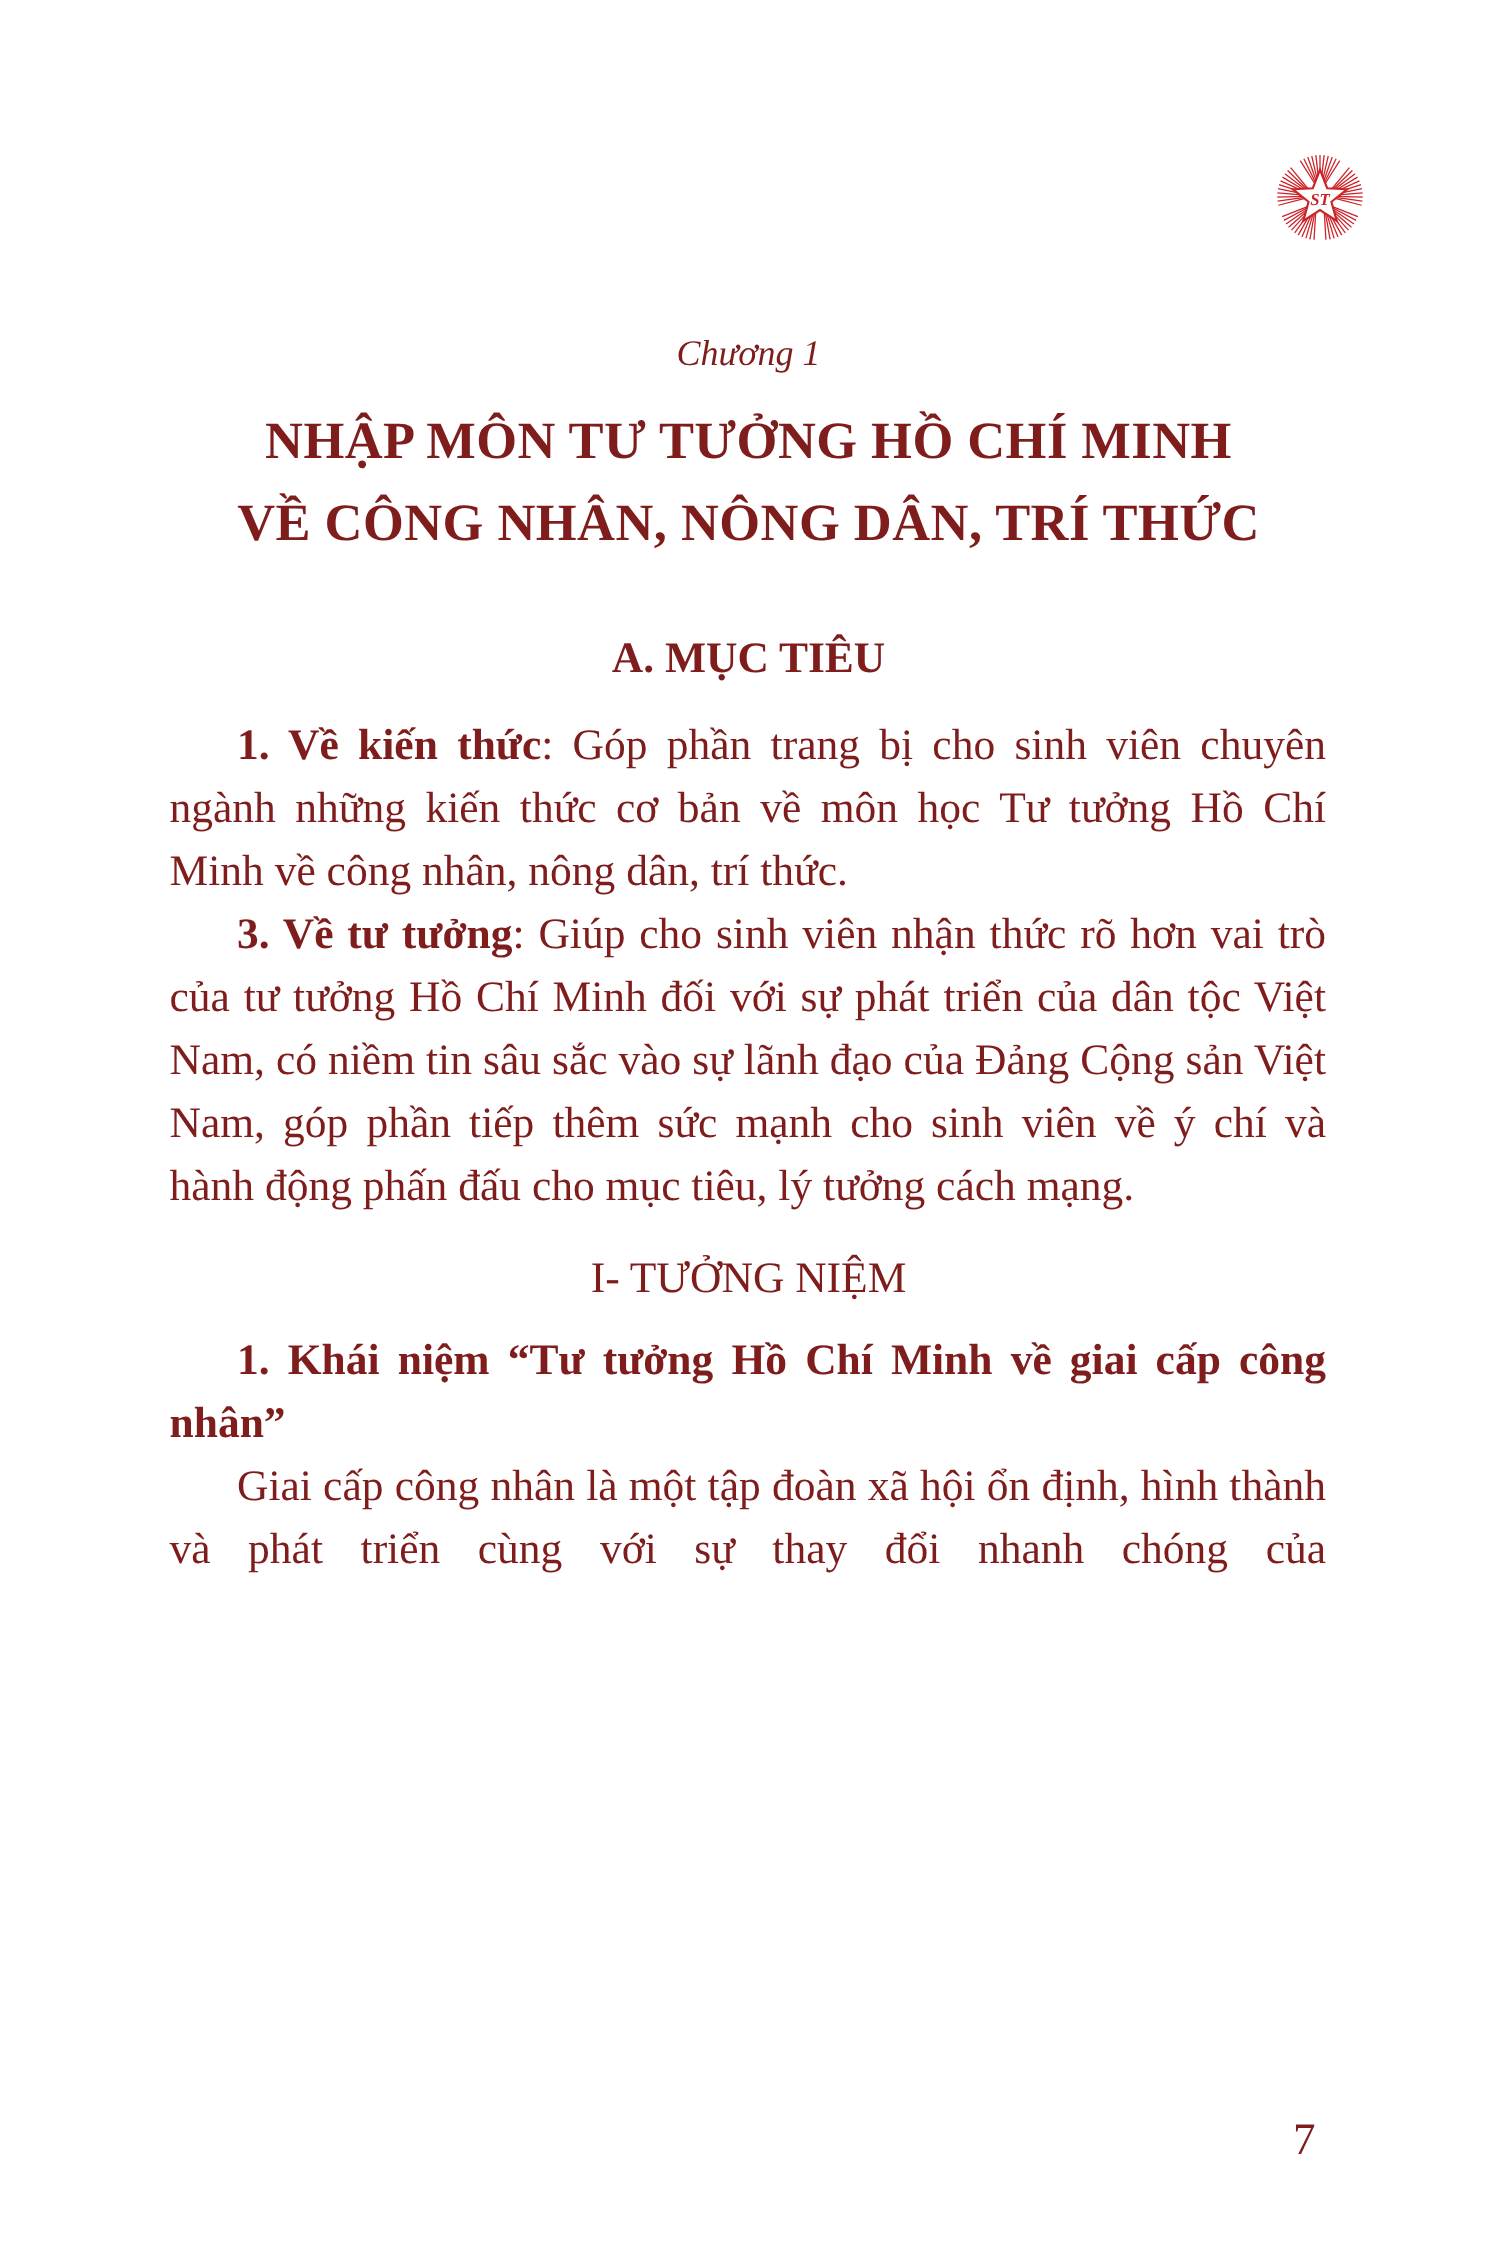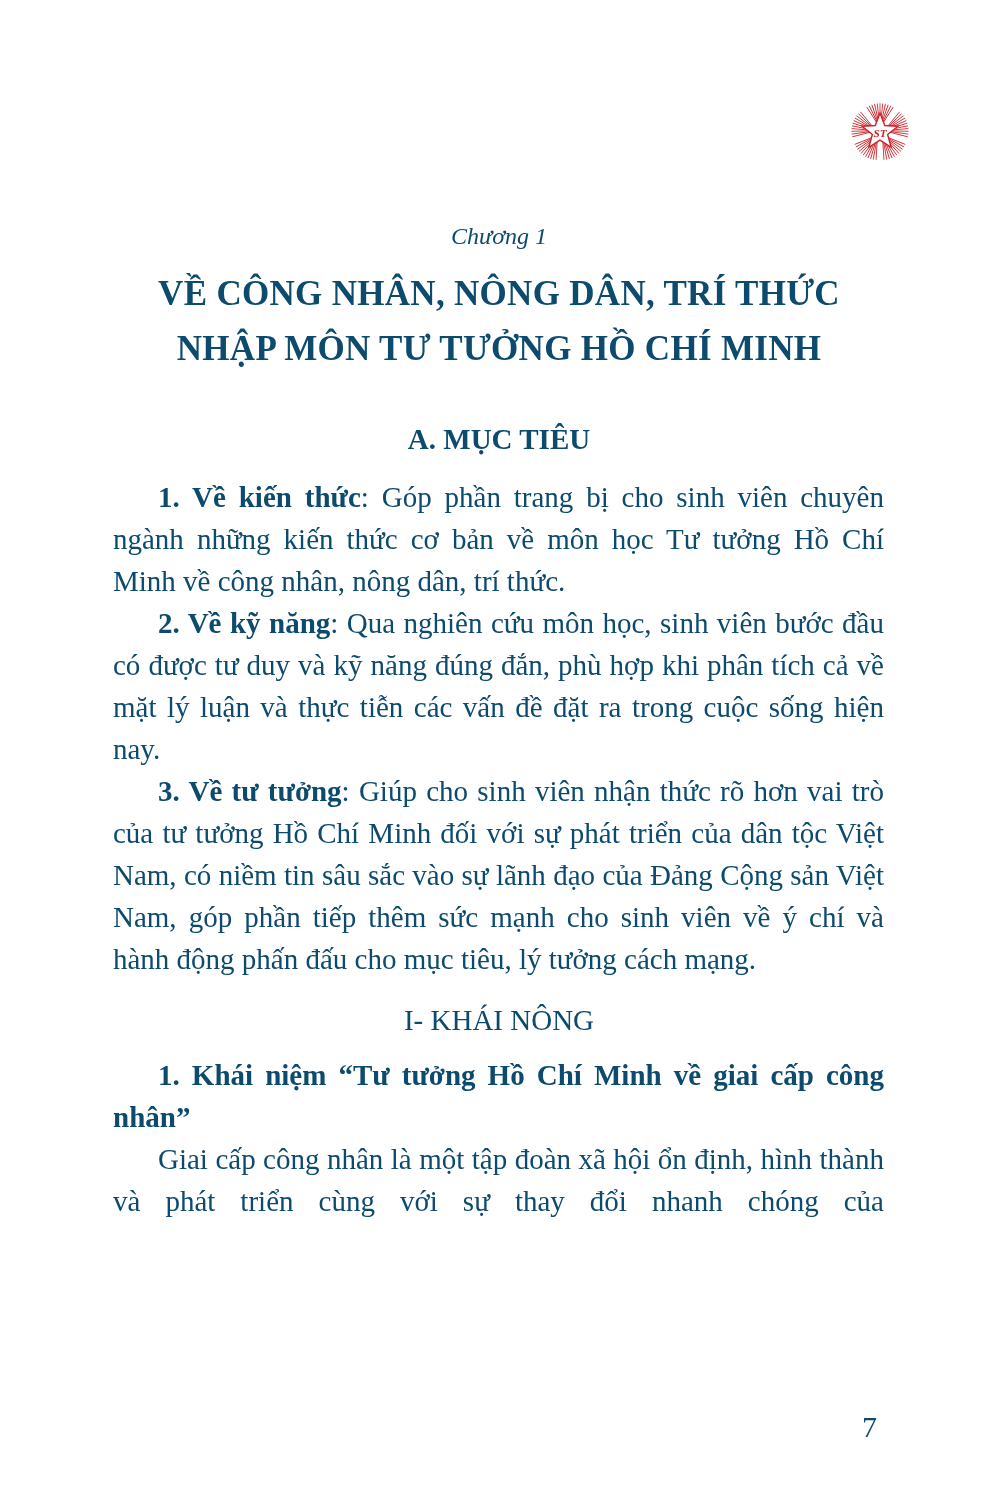--- a/index.html
+++ b/index.html
@@ -3,21 +3,21 @@
 <meta charset="utf-8">
 <style>
   html, body { margin: 0; padding: 0; background: #ffffff; }
   .page {
     position: relative;
     width: 1000px;
     height: 1500px;
     background: #ffffff;
     overflow: hidden;
     font-family: "Liberation Serif", "DejaVu Serif", serif;
-    color: #0c4a6e;
+    color: #7f1d1d;
     border-radius: 12px;
   }
   .logo {
     position: absolute;
     left: 845px;
     top: 96px;
     width: 70px;
     height: 72px;
   }
   .content {
@@ -110,34 +110,33 @@
     </g>
     <polygon points="50,23 56.8,40.7 75.7,41.7 60.9,53.6 65.9,71.8 50,61.5 34.1,71.8 39.1,53.6 24.3,41.7 43.2,40.7" fill="#ffffff" stroke="#cc2127" stroke-width="2"></polygon>
     <text x="50" y="57" font-size="16" font-style="italic" font-weight="bold" fill="#cc2127" text-anchor="middle" font-family="'Liberation Serif', serif">ST</text>
   </svg>
 
   <div class="content">
 
     <div class="chapter-label">Chương 1</div>
 
     <h1 class="chapter-title">
+      <span class="title-line">NHẬP MÔN TƯ TƯỞNG HỒ CHÍ MINH</span>
       <span class="title-line">VỀ CÔNG NHÂN, NÔNG DÂN, TRÍ THỨC</span>
-      <span class="title-line">NHẬP MÔN TƯ TƯỞNG HỒ CHÍ MINH</span>
     </h1>
 
     <h2 class="section-heading">A. MỤC TIÊU</h2>
 
     <p class="body-p"><strong>1. Về kiến thức</strong><span>: Góp phần trang bị cho sinh viên chuyên ngành những kiến thức cơ bản về môn học Tư tưởng Hồ Chí Minh về công nhân, nông dân, trí thức.</span></p>
 
-    <p class="body-p"><strong>2. Về kỹ năng</strong><span>: Qua nghiên cứu môn học, sinh viên bước đầu có được tư duy và kỹ năng đúng đắn, phù hợp khi phân tích cả về mặt lý luận và thực tiễn các vấn đề đặt ra trong cuộc sống hiện nay.</span></p>
 
     <p class="body-p"><strong>3. Về tư tưởng</strong><span>: Giúp cho sinh viên nhận thức rõ hơn vai trò của tư tưởng Hồ Chí Minh đối với sự phát triển của dân tộc Việt Nam, có niềm tin sâu sắc vào sự lãnh đạo của Đảng Cộng sản Việt Nam, góp phần tiếp thêm sức mạnh cho sinh viên về ý chí và hành động phấn đấu cho mục tiêu, lý tưởng cách mạng.</span></p>
 
 
-    <h3 class="sub-heading">I- KHÁI NÔNG</h3>
+    <h3 class="sub-heading">I- TƯỞNG NIỆM</h3>
 
     <p class="body-p topic-heading">1. Khái niệm “Tư tưởng Hồ Chí Minh về giai cấp công nhân”</p>
 
     <p class="body-p final-p">Giai cấp công nhân là một tập đoàn xã hội ổn định, hình thành và phát triển cùng với sự thay đổi nhanh chóng của</p>
 
   </div>
 
   <div class="page-number">7</div>
 
 </div>

